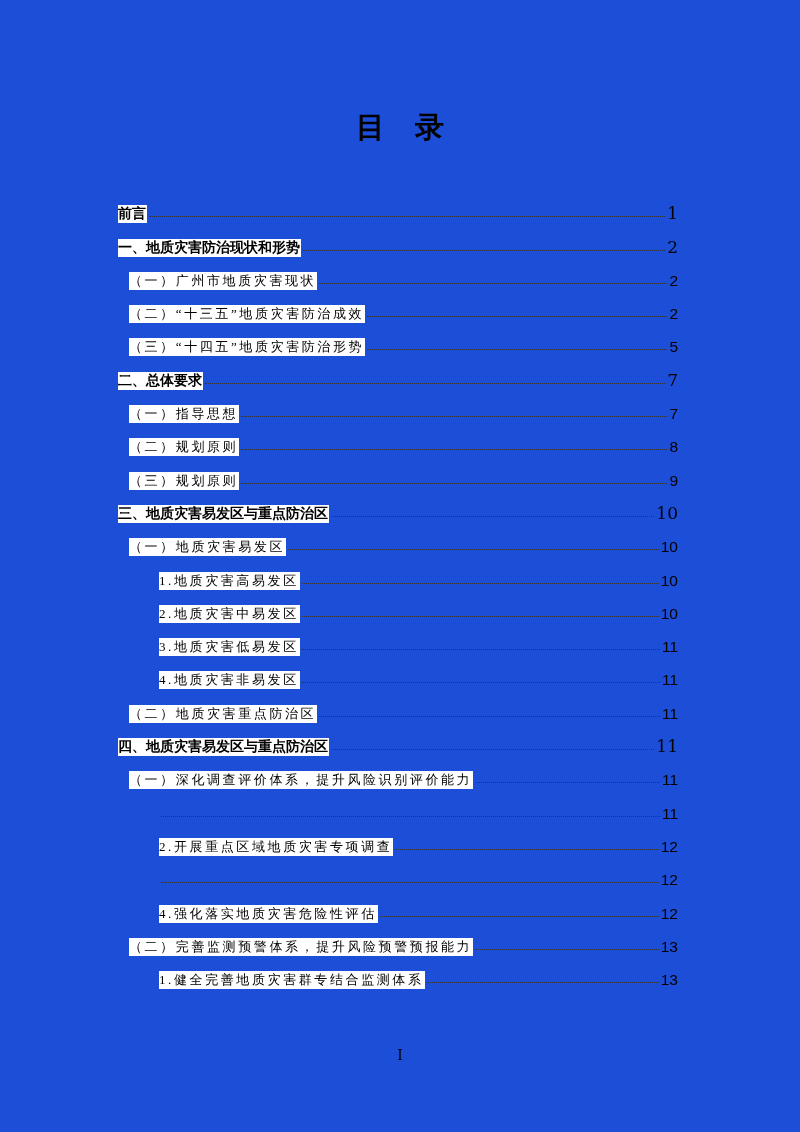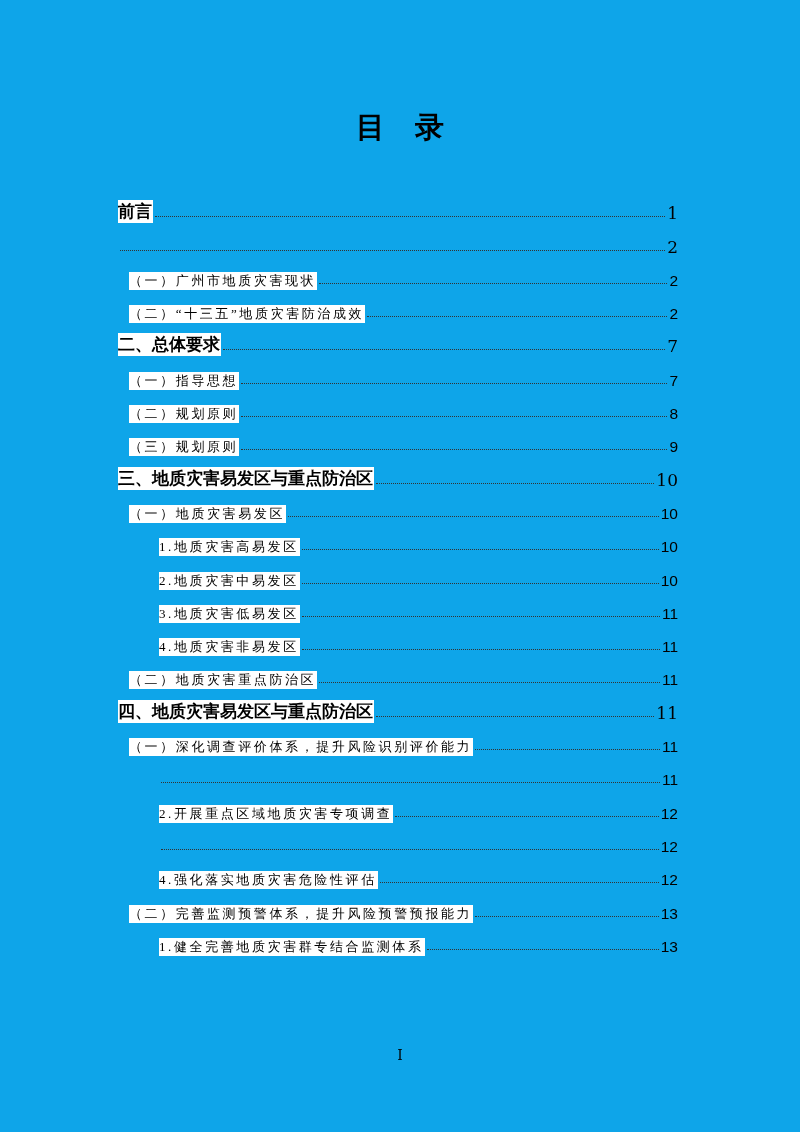--- a/index.html
+++ b/index.html
@@ -1,27 +1,27 @@
 <!DOCTYPE html>
 <html><head>
 <meta charset="utf-8">
 <style>
   html, body { margin: 0; padding: 0; background: #ffffff; }
   body { width: 800px; height: 1132px; position: relative; overflow: hidden;
          font-family: "DejaVu Sans", sans-serif; color: #000; }
-  .page { position: absolute; left: 0; top: 0; width: 800px; height: 1132px; background: #0ea5e9; }
+  .page { position: absolute; left: 0; top: 0; width: 800px; height: 1132px; background: #1d4ed8; }
   .title { position: absolute; top: 108px; left: 0; width: 800px; text-align: center;
            font-size: 29px; font-weight: bold; letter-spacing: 30px; text-indent: 30px;
            font-family: "DejaVu Sans", sans-serif; }
   .toc { position: absolute; left: 118px; top: 190px; width: 560px; }
   .entry { position: relative; height: 33.3px; display: flex; align-items: flex-end; white-space: nowrap; }
   .entry .label { flex: 0 0 auto; background: #fff; padding-right: 1px; }
   .entry .dots { flex: 1 1 auto; overflow: hidden; border-bottom: 1.6px dotted #333; margin: 0 2px 6px 2px; height: 1px; }
   .entry .page-num { flex: 0 0 auto; text-align: right; }
-  .lvl1 .label { font-size: 17px; font-weight: bold; font-family: "DejaVu Sans", sans-serif; }
+  .lvl1 .label { font-size: 14px; font-weight: bold; font-family: "DejaVu Sans", sans-serif; }
   .lvl1 .page-num { font-size: 17px; font-family: "DejaVu Serif", serif; font-weight: normal; }
   .lvl2 { padding-left: 11px; }
   .lvl2 .label, .lvl3 .label { font-size: 13px; letter-spacing: 2.6px; font-family: Liberation Serif, serif; }
   .lvl2 .page-num, .lvl3 .page-num { font-size: 15.5px; font-family: "Liberation Sans", sans-serif; }
   .lvl3 { padding-left: 41px; }
   .footer { position: absolute; top: 1047px; left: 0; width: 800px; text-align: center;
             font-size: 14px; font-family: "DejaVu Serif", serif; }
 </style>
 </head>
 <body>
@@ -29,32 +29,38 @@
 <div class="page">
   <div class="title">目录</div>
 
   <div class="toc">
     <div class="entry lvl1">
         <span class="label">前言</span>
         <span class="dots"></span>
         <span class="page-num">1</span>
       </div>
     <div class="entry lvl1">
+        <span class="label">一、地质灾害防治现状和形势</span>
         <span class="dots"></span>
         <span class="page-num">2</span>
       </div>
     <div class="entry lvl2">
         <span class="label">（一）广州市地质灾害现状</span>
         <span class="dots"></span>
         <span class="page-num">2</span>
       </div>
     <div class="entry lvl2">
         <span class="label">（二）“十三五”地质灾害防治成效</span>
         <span class="dots"></span>
         <span class="page-num">2</span>
+      </div>
+    <div class="entry lvl2">
+        <span class="label">（三）“十四五”地质灾害防治形势</span>
+        <span class="dots"></span>
+        <span class="page-num">5</span>
       </div>
     <div class="entry lvl1">
         <span class="label">二、总体要求</span>
         <span class="dots"></span>
         <span class="page-num">7</span>
       </div>
     <div class="entry lvl2">
         <span class="label">（一）指导思想</span>
         <span class="dots"></span>
         <span class="page-num">7</span>

